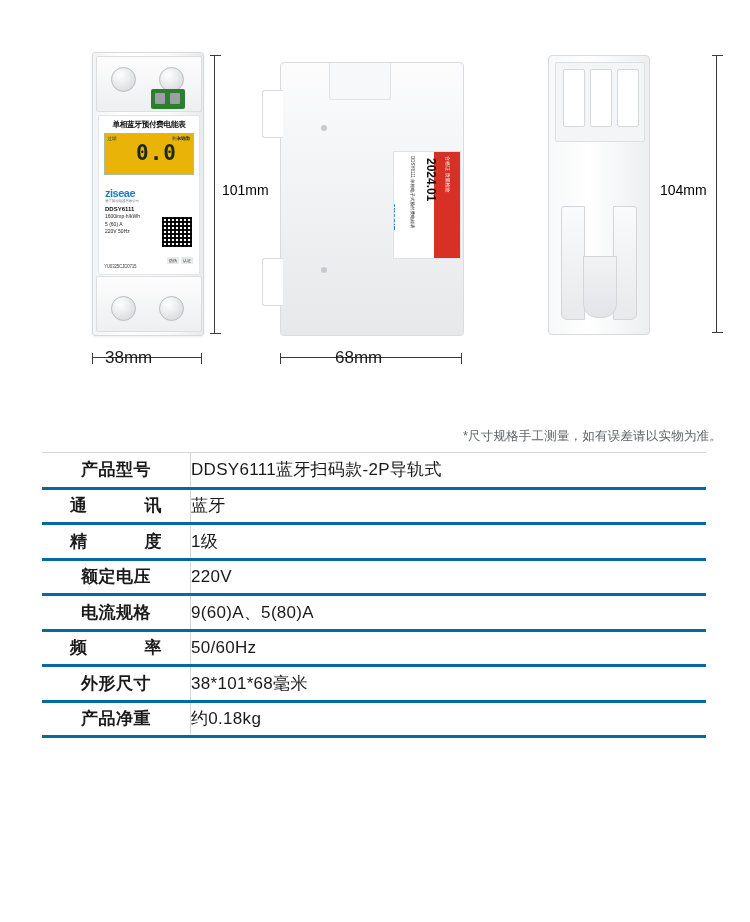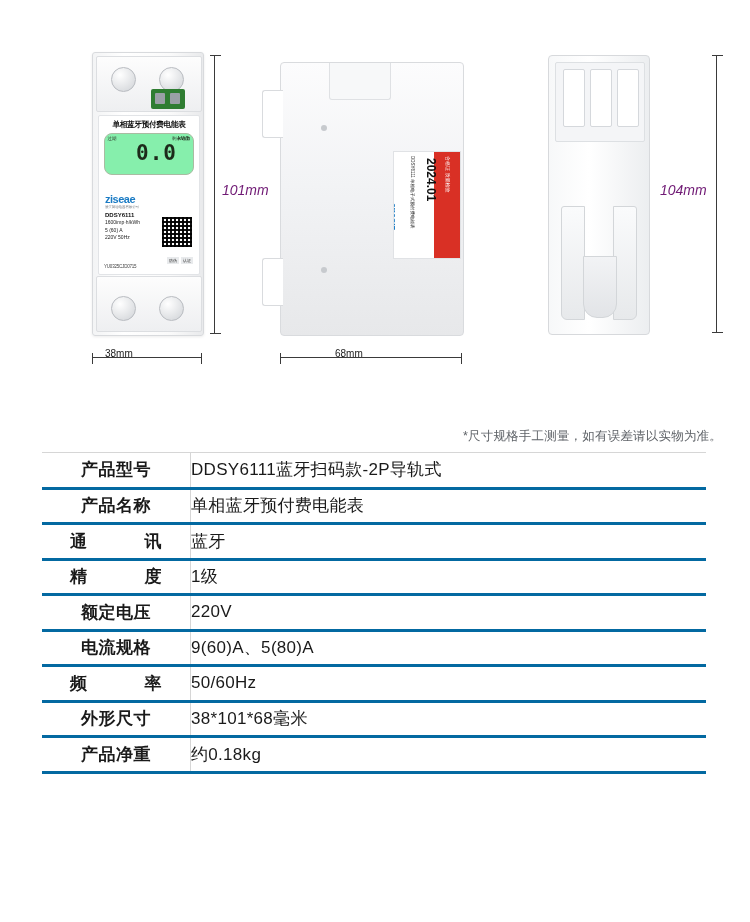--- a/index.html
+++ b/index.html
@@ -92,25 +92,25 @@
   .mf-title {
     text-align: center;
     font-size: 8px;
     font-weight: bold;
     letter-spacing: -0.3px;
     margin-top: 3px;
     color: #111;
     transform: scaleX(0.95);
   }
   .mf-lcd {
-    margin: 3px 5px 18px 5px;
+    margin: 3px 5px 12px 5px;
     height: 40px;
-    background: #86efac;
+    background: #eab308;
     border: 1px solid #a9bba2;
-    border-radius: 8px;
+    border-radius: 0;
     position: relative;
   }
   .mf-lcd-top {
     display: flex;
     justify-content: space-between;
     font-size: 5px;
     padding: 1px 2px 0 2px;
     color: #2e3b2b;
   }
   .mf-lcd-top span { transform: scale(0.9); }
@@ -209,40 +209,39 @@
     position: absolute;
     left: -5px;
     width: 11px;
     border-top: 1px solid #3a3a3a;
   }
   .dim-v:before { top: 0; }
   .dim-v:after { bottom: 0; }
   .dim-label-v {
     position: absolute;
     font-size: 14px;
-    color: #701a75;
+    color: #000000;
     white-space: nowrap;
-    font-style: italic;
   }
   .dim-h {
     position: absolute;
     border-top: 1px solid #3a3a3a;
   }
   .dim-h:before, .dim-h:after {
     content: "";
     position: absolute;
     top: -5px;
     height: 11px;
     border-left: 1px solid #3a3a3a;
   }
   .dim-h:before { left: 0; }
   .dim-h:after { right: 0; }
   .dim-label-h {
     position: absolute;
-    font-size: 10px;
+    font-size: 17px;
     color: #1a1a1a;
     white-space: nowrap;
   }
 
   
   .meter-side {
     position: absolute;
     left: 262px;
     top: 62px;
     width: 200px;
@@ -561,24 +560,20 @@
 <div class="disclaimer">*尺寸规格手工测量，如有误差请以实物为准。</div>
 
 <div class="spec-wrap">
   <table class="spec">
     <tbody>
       <tr>
         <td class="key">产品型号</td>
         <td class="val">DDSY6111蓝牙扫码款-2P导轨式</td>
       </tr>
       <tr>
-        <td class="key">产品名称</td>
-        <td class="val">单相蓝牙预付费电能表</td>
-      </tr>
-      <tr>
         <td class="key"><span class="key-spread">通讯</span></td>
         <td class="val">蓝牙</td>
       </tr>
       <tr>
         <td class="key"><span class="key-spread">精度</span></td>
         <td class="val">1级</td>
       </tr>
       <tr>
         <td class="key">额定电压</td>
         <td class="val">220V</td>

